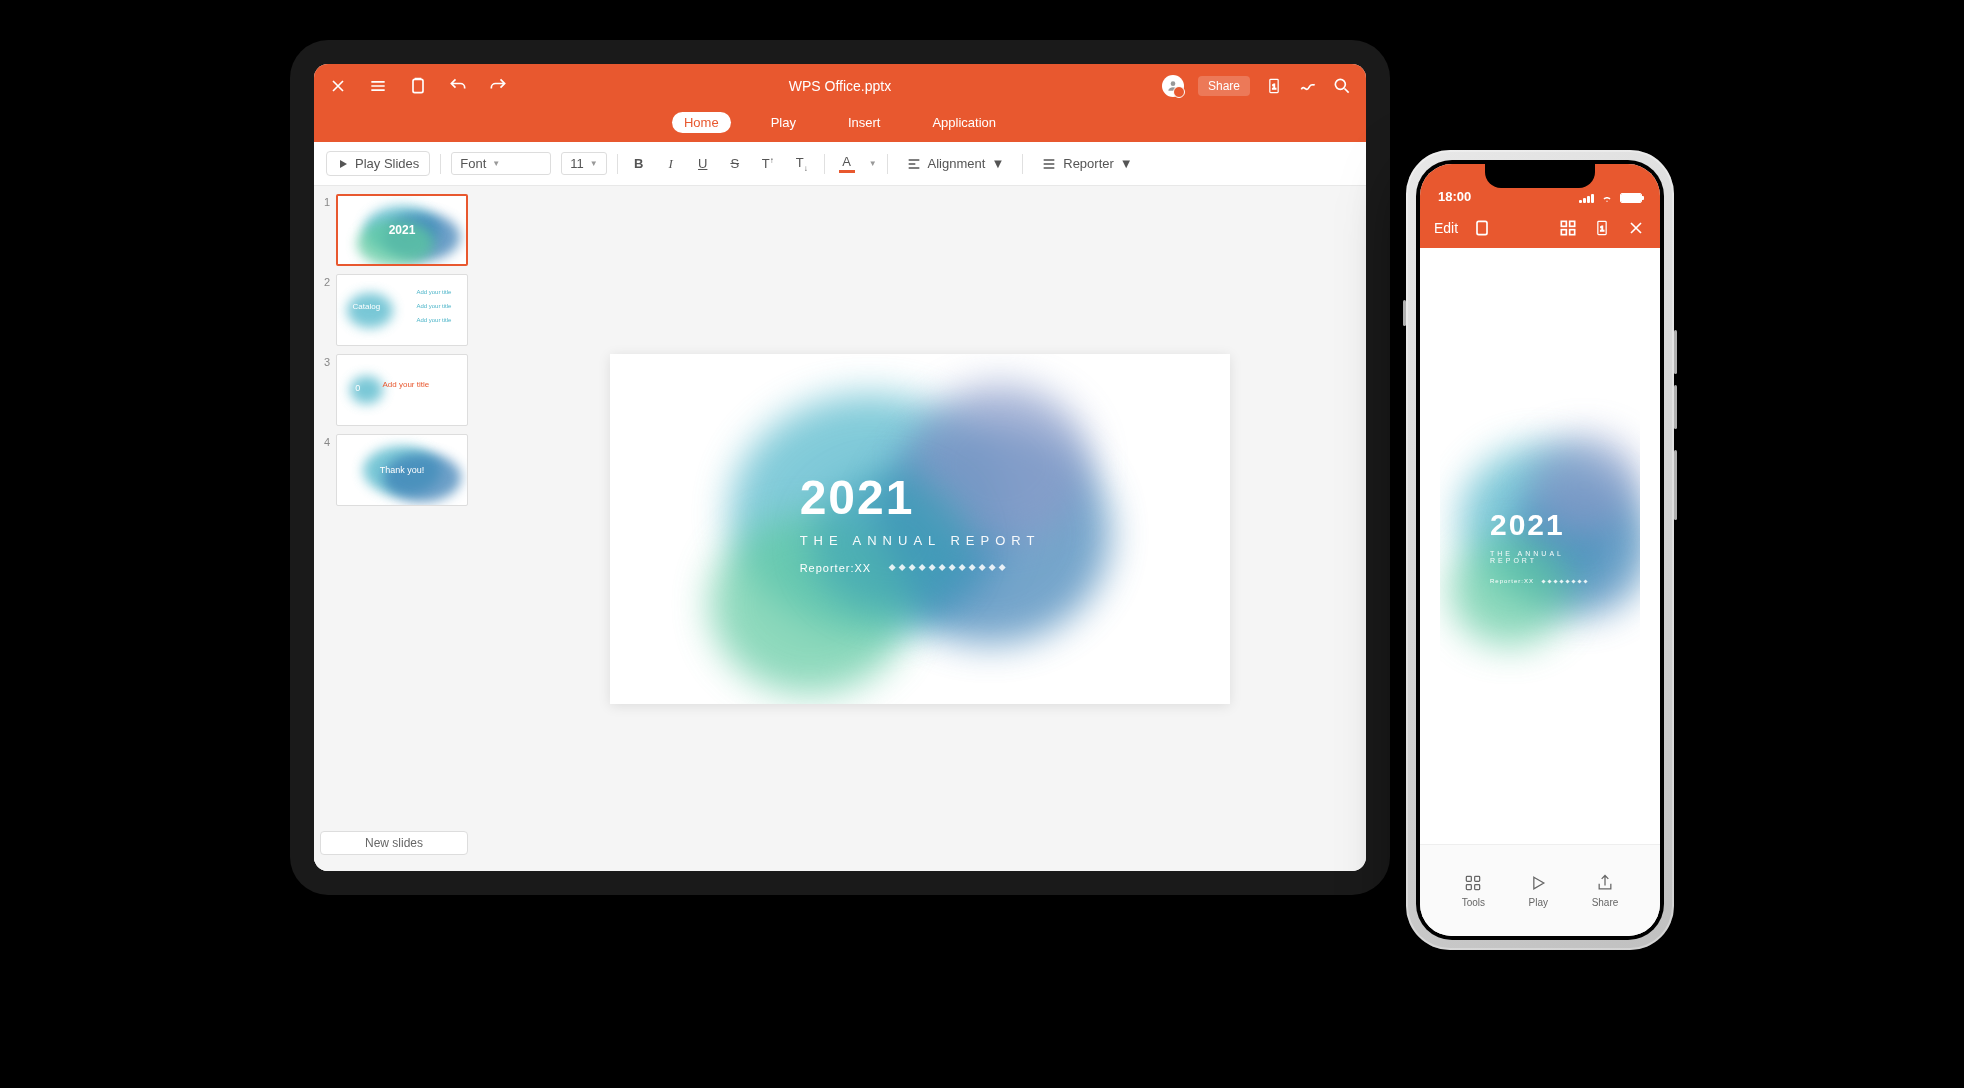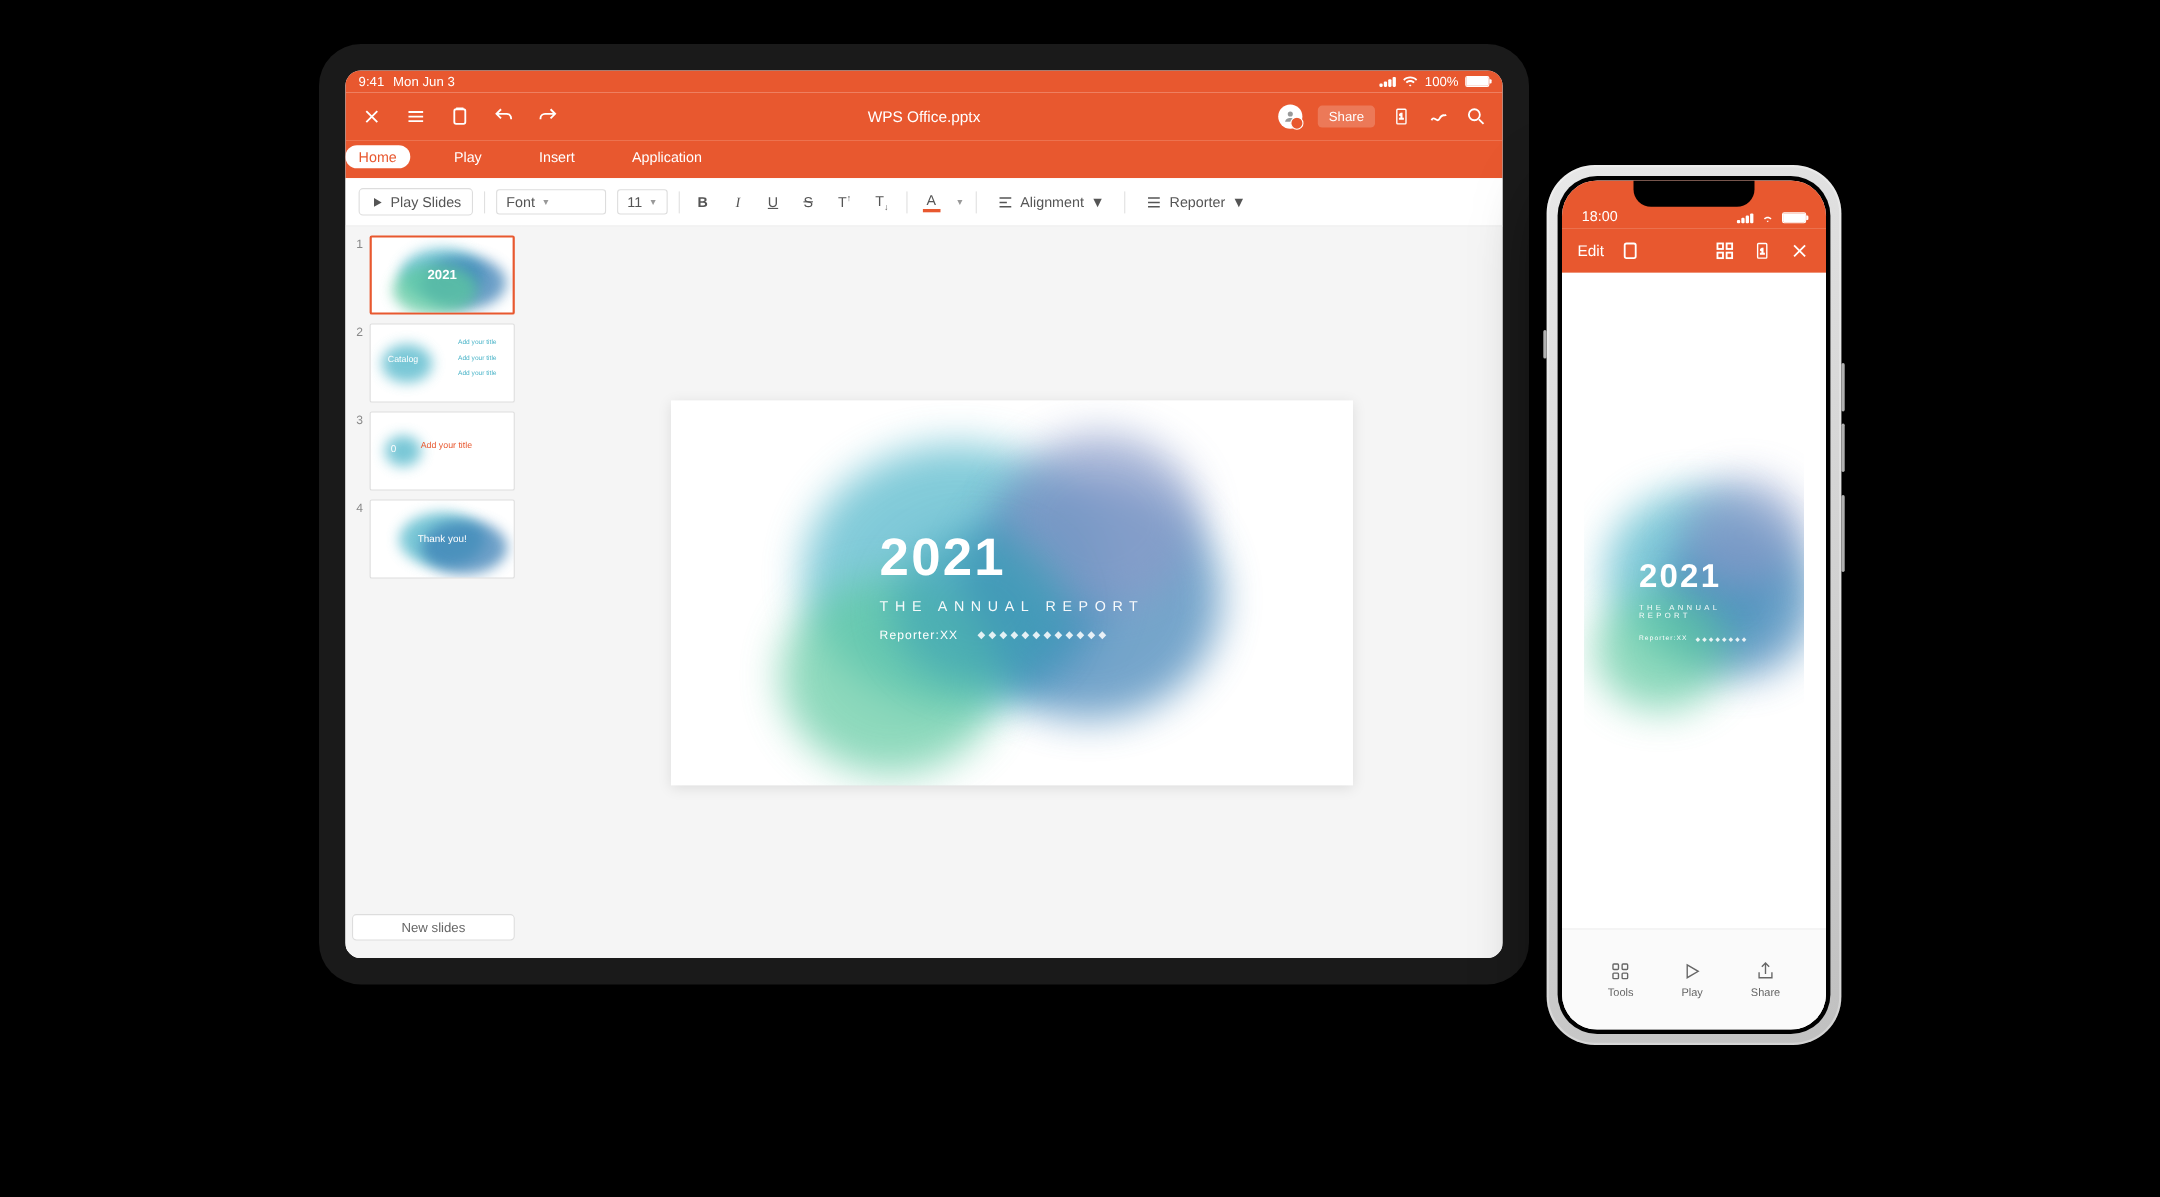--- a/index.html
+++ b/index.html
@@ -25,21 +25,21 @@
 .header{background:#e8582f;color:#fff;display:flex;align-items:center;padding:6px 14px;height:44px;position:relative}
 .header-left{display:flex;gap:20px;align-items:center}
 .hicon{width:20px;height:20px;display:flex;align-items:center;justify-content:center;cursor:pointer}
 .header-center{position:absolute;left:50%;transform:translateX(-50%);font-size:14px}
 .header-right{display:flex;gap:14px;align-items:center;margin-left:auto}
 .avatar{width:22px;height:22px;border-radius:50%;background:#fff;position:relative;display:flex;align-items:center;justify-content:center}
 .avatar::after{content:"";position:absolute;bottom:-1px;right:-1px;width:10px;height:10px;border-radius:50%;background:#e8582f;border:1px solid #fff}
 .share-btn{background:rgba(255,255,255,.2);border-radius:4px;padding:3px 10px;font-size:12px;color:#fff}
 
 
-.tabs{background:#e8582f;color:#fff;display:flex;gap:28px;align-items:center;padding:4px 0 10px;height:34px;font-size:13px}
+.tabs{background:#e8582f;color:#fff;display:flex;justify-content:center;gap:28px;align-items:center;padding:4px 0 10px;height:34px;font-size:13px}
 .tab{padding:3px 12px;border-radius:12px;cursor:pointer}
 .tab.active{background:#fff;color:#e8582f}
 
 
 .toolbar{background:#fff;border-bottom:1px solid #e8e8e8;display:flex;align-items:center;gap:10px;padding:1px 12px;height:44px;font-size:13px;color:#555}
 .play-btn{display:flex;align-items:center;gap:6px;padding:4px 10px;border:1px solid #ddd;border-radius:4px;cursor:pointer}
 .sel{border:1px solid #ddd;border-radius:3px;padding:3px 8px;display:flex;align-items:center;gap:6px;cursor:pointer;background:#fff}
 .sel .caret{font-size:8px;color:#999}
 .divider{width:1px;height:20px;background:#e0e0e0}
 .tbtn{padding:2px 6px;cursor:pointer;min-width:22px;text-align:center}
@@ -74,21 +74,21 @@
 
 
 .mini{position:absolute;inset:0;display:flex;align-items:center;justify-content:center;font-size:10px;color:#fff}
 .mini-blob{position:absolute;width:60%;height:70%;border-radius:50%;filter:blur(6px);opacity:.75}
 
 
 .iphone{position:absolute;right:290px;top:150px;width:268px;height:800px;background:linear-gradient(145deg,#e8e8e8,#c0c0c0);border-radius:44px;padding:10px;box-shadow:0 20px 60px rgba(0,0,0,.6),inset 0 0 0 2px rgba(255,255,255,.3)}
 .iphone-inner{width:100%;height:100%;background:#000;border-radius:36px;padding:4px}
 .iphone-screen{width:100%;height:100%;background:#fff;border-radius:32px;overflow:hidden;display:flex;flex-direction:column;position:relative}
 .notch{position:absolute;top:0;left:50%;transform:translateX(-50%);width:110px;height:24px;background:#000;border-radius:0 0 16px 16px;z-index:100}
-.iphone-status{background:#e8582f;color:#fff;height:44px;display:flex;justify-content:space-between;align-items:flex-end;padding:0 18px 4px;font-size:13px;font-weight:400}
+.iphone-status{background:#e8582f;color:#fff;height:44px;display:flex;justify-content:space-between;align-items:flex-end;padding:0 18px 4px;font-size:13px;font-weight:700}
 .iphone-header{background:#e8582f;color:#fff;display:flex;align-items:center;justify-content:space-between;padding:6px 14px;height:40px}
 .ih-left{display:flex;gap:14px;align-items:center;font-size:14px}
 .ih-right{display:flex;gap:14px;align-items:center}
 .iphone-body{flex:1;background:#fff;display:flex;align-items:center;justify-content:center;padding:20px}
 .iphone-slide{width:210px;height:300px;background:#fff;position:relative;overflow:hidden}
 .iphone-bottom{height:92px;background:#fafafa;border-top:1px solid #eee;display:flex;justify-content:space-around;align-items:center;padding:0 20px}
 .bottom-btn{display:flex;flex-direction:column;align-items:center;gap:4px;font-size:10px;color:#666;cursor:pointer}
 .bottom-btn svg,.bottom-icon{width:20px;height:20px}
 .side-btn{position:absolute;background:#b0b0b0;border-radius:2px}
 .vol-up{right:-3px;top:180px;width:3px;height:44px}
@@ -97,41 +97,20 @@
 .silence{left:-3px;top:150px;width:3px;height:26px}
 
 svg{display:block}
 </style>
 </head>
 <body>
 
 <div class="ipad">
   <div class="ipad-screen">
 
-    <div class="status">
-      <div class="status-left">
-        <span>9:41</span>
-        <span>Mon Jun 3</span>
-      </div>
-      <div class="status-right">
-        <div class="sig">
-            <span></span>
-            <span></span>
-            <span></span>
-            <span></span>
-          </div>
-        <svg class="wifi" viewBox="0 0 24 24" fill="#fff">
-            <path d="M12 20l-2-2c1-1 3-1 4 0zm-5-5l-2-2c4-4 10-4 14 0l-2 2c-3-3-7-3-10 0zm-4-4L1 9c6-6 16-6 22 0l-2 2c-5-5-13-5-18 0z"></path>
-          </svg>
-        <span>100%</span>
-        <div class="batt">
-            <div class="batt-fill"></div>
-          </div>
-      </div>
-    </div>
 
     <div class="header">
       <div class="header-left">
         <div class="hicon">
             <svg viewBox="0 0 24 24" stroke="#fff" stroke-width="2" fill="none">
               <path d="M6 6l12 12M18 6L6 18"></path>
             </svg>
           </div>
         <div class="hicon">
             <svg viewBox="0 0 24 24" stroke="#fff" stroke-width="2" fill="none">

